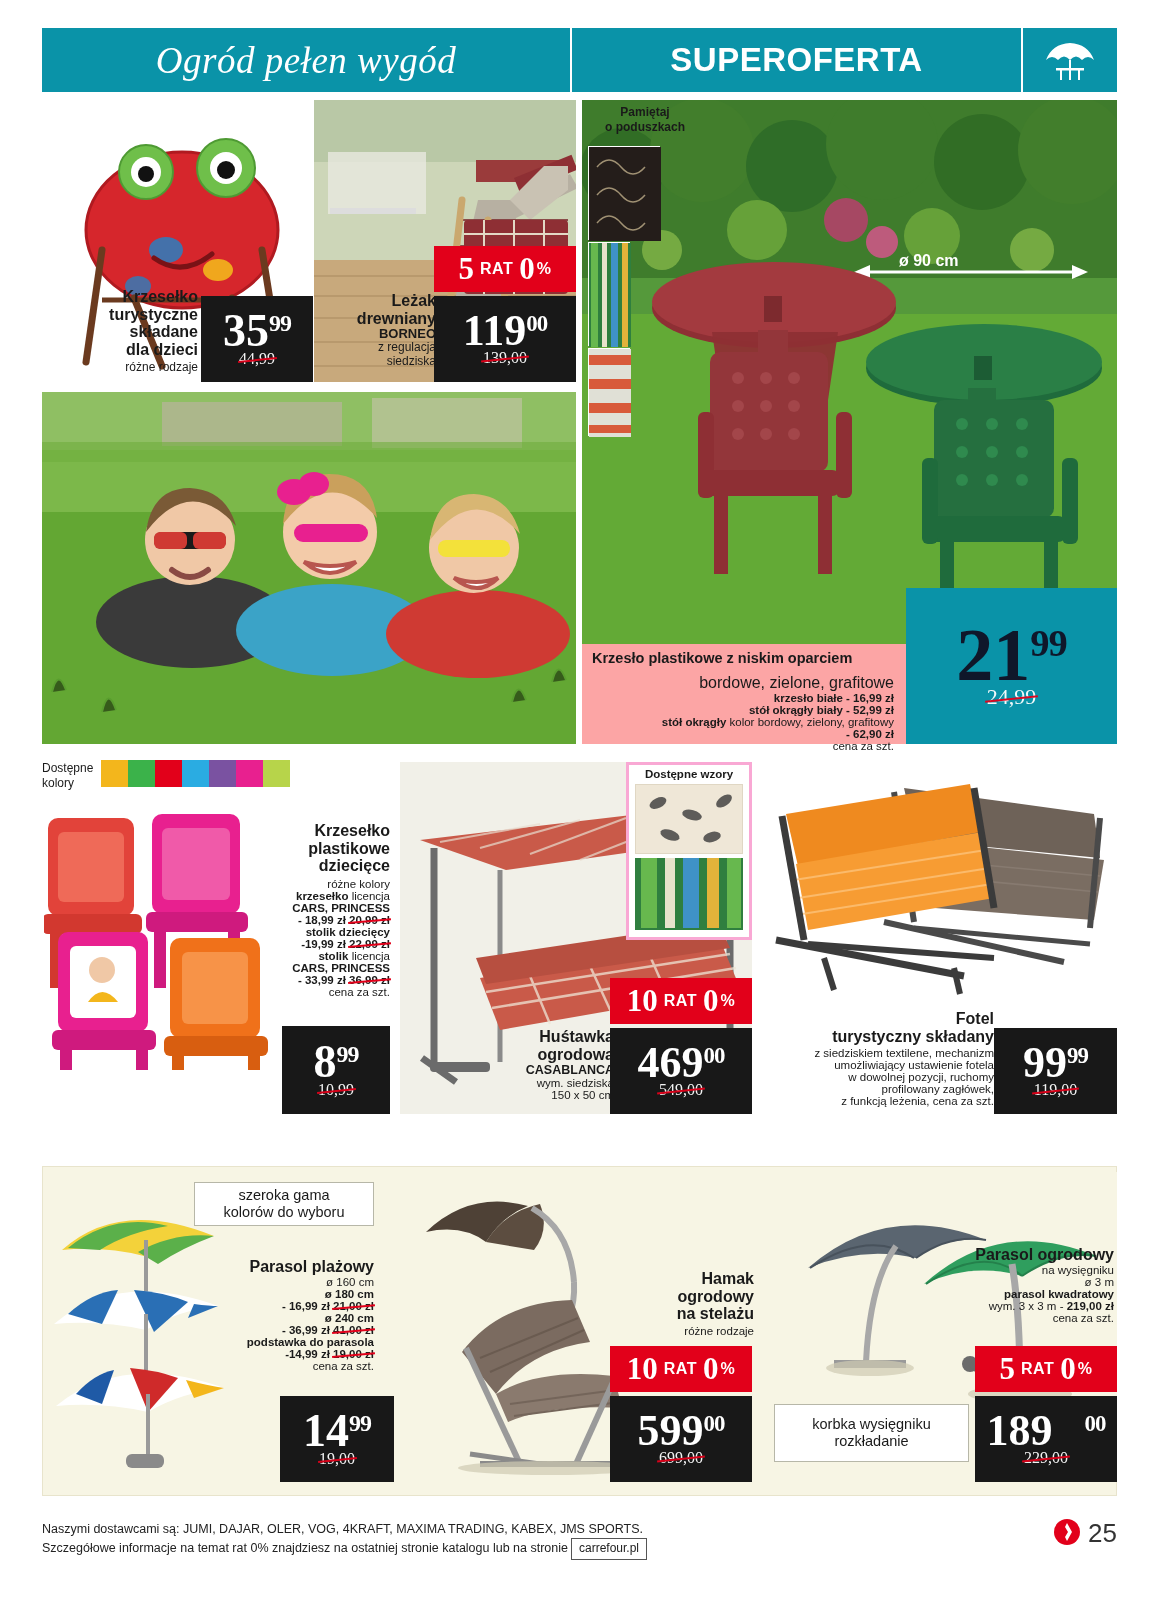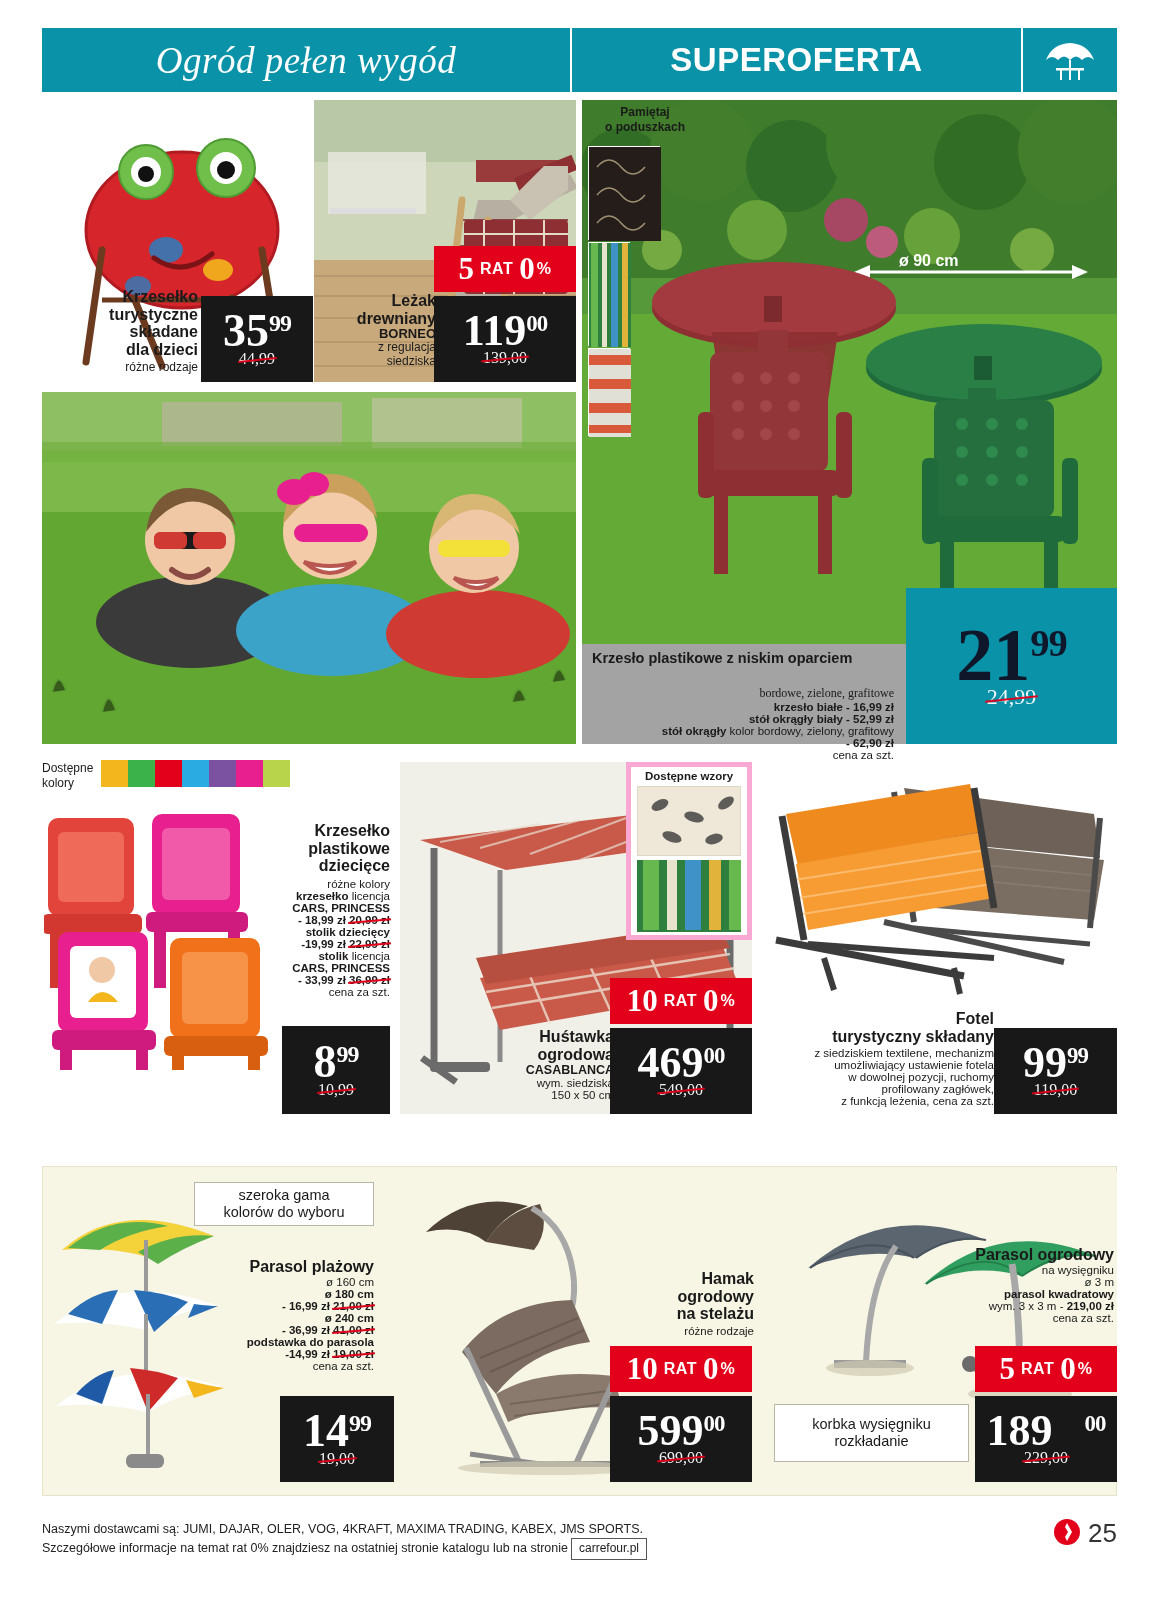--- a/index.html
+++ b/index.html
@@ -432,24 +432,24 @@
       <rect width="42" height="88" fill="#e0e0d6"></rect>
       <g fill="#d85a3a">
         <rect x="0" y="6" width="42" height="10"></rect>
         <rect x="0" y="30" width="42" height="10"></rect>
         <rect x="0" y="54" width="42" height="10"></rect>
         <rect x="0" y="76" width="42" height="8"></rect>
       </g>
     </svg>
   </div>
 
-  <div style="position:absolute; left:578px; top:644px; width:535px; height:100px; background:#a3a3a3;">
+  <div style="position:absolute; left:578px; top:644px; width:535px; height:100px; background:#fca5a5;">
     <div style="padding:6px 8px 0 10px; text-align:right; width:320px; margin-left:0;">
       <div style="font-size:14.5px; font-weight:bold; text-align:left;">Krzesło plastikowe z niskim oparciem</div>
-      <div style="font-size:12px; margin-top:20px;font-family:Liberation Serif, serif;">bordowe, zielone, grafitowe</div>
+      <div style="font-size:16px; margin-top:8px;">bordowe, zielone, grafitowe</div>
       <div style="font-size:11.5px; font-weight:bold;">krzesło białe - 16,99 zł</div>
       <div style="font-size:11.5px; font-weight:bold;">stół okrągły biały - 52,99 zł</div>
       <div style="font-size:11.5px;">
         <span style="font-weight:bold;">stół okrągły</span>
         <span>kolor bordowy, zielony, grafitowy</span>
       </div>
       <div style="font-size:11.5px; font-weight:bold;">- 62,90 zł</div>
       <div style="font-size:11.5px;">cena za szt.</div>
     </div>
   </div>
@@ -582,21 +582,21 @@
         <line x1="130" y1="214" x2="150" y2="262"></line>
         <line x1="190" y1="204" x2="212" y2="252"></line>
         <line x1="250" y1="194" x2="272" y2="244"></line>
       </g>
       <path d="M76 196 L318 160 L330 186 L86 222 Z" fill="#b74f40"></path>
       <rect x="30" y="300" width="60" height="10" rx="4" fill="#6b6b6b"></rect>
       <rect x="286" y="286" width="60" height="10" rx="4" fill="#6b6b6b"></rect>
     </svg>
   </div>
 
-  <div style="position:absolute; left:622px; top:762px; width:126px; height:178px; background:#ffffff; border:5px solid #f9a8d4;">
+  <div style="position:absolute; left:622px; top:762px; width:126px; height:178px; background:#ffffff; border:3px solid #f9a8d4;">
     <div style="font-size:11.5px; font-weight:bold; text-align:center; padding:3px 0 4px;">Dostępne wzory</div>
     <div style="padding:0 6px;">
       <div style="height:70px; background:#efe7d7; border:1px solid #e0d7c4; position:relative; overflow:hidden;">
         <svg width="112" height="68" viewBox="0 0 112 68">
           <rect width="112" height="68" fill="#efe7d7"></rect>
           <g fill="#3a3a3a" opacity="0.8">
             <ellipse cx="22" cy="18" rx="9" ry="5" transform="rotate(-25 22 18)"></ellipse>
             <ellipse cx="56" cy="30" rx="10" ry="5" transform="rotate(15 56 30)"></ellipse>
             <ellipse cx="88" cy="16" rx="9" ry="5" transform="rotate(-35 88 16)"></ellipse>
             <ellipse cx="34" cy="50" rx="10" ry="5" transform="rotate(20 34 50)"></ellipse>

